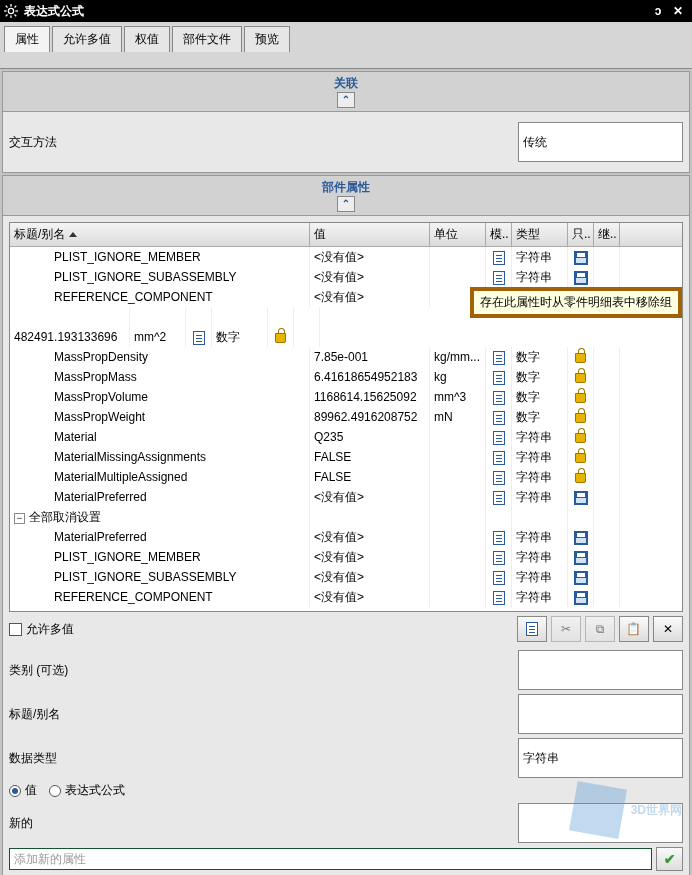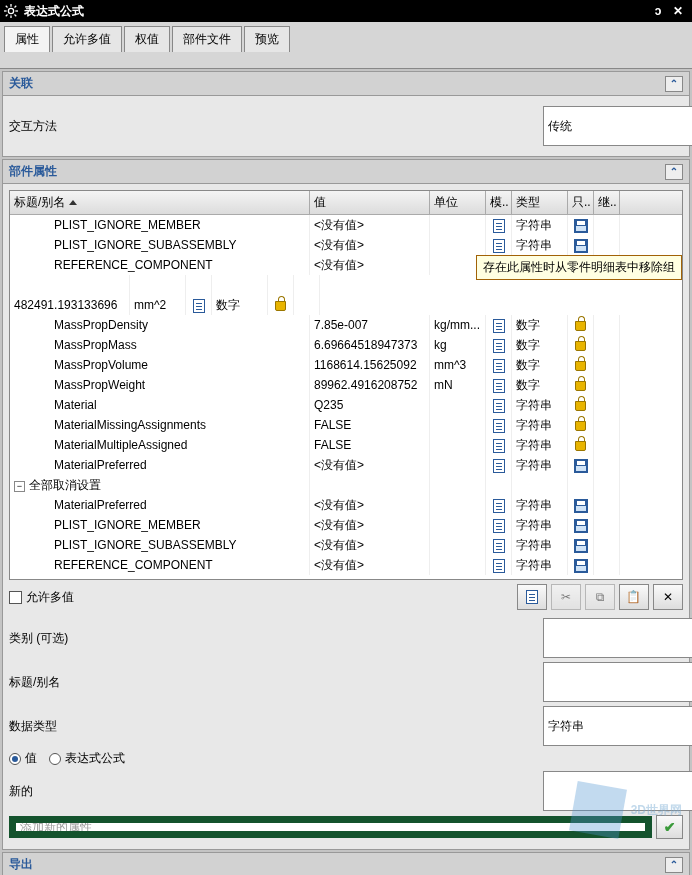--- a/index.html
+++ b/index.html
@@ -8,31 +8,31 @@
 .titlebar { background: #000; color: #fff; height: 22px; display: flex; align-items: center; padding: 0 4px; }
 .titlebar .gear { width: 14px; height: 14px; margin-right: 6px; }
 .titlebar-title { flex: 1; font-weight: bold; }
 .titlebar-btn { width: 20px; text-align: center; color: #fff; font-weight: bold; cursor: pointer; }
 
 .tabs { background: #d6d6d6; border-bottom: 1px solid #888; display: flex; padding: 4px 4px 16px 4px; gap: 2px; }
 .tab { padding: 4px 10px; background: #e6e6e6; border: 1px solid #888; border-bottom: none; cursor: pointer; }
 .tab.active { background: #f4f4f4; }
 
 .section { margin: 2px; }
-.section-header { background: #d2d2d2; border: 1px solid #999; padding: 3px 6px; display: flex; align-items: center; color: #2a5a9a; font-weight: bold; }
+.section-header { background: #d2d2d2; border: 1px solid #999; padding: 3px 6px; display: flex; align-items: center; color: #2a5a9a; font-weight: bold; flex-direction: column; }
 .section-header .spacer { flex: 1; }
 .collapse-btn { width: 18px; height: 16px; border: 1px solid #888; background: #eee; text-align: center; line-height: 14px; cursor: pointer; font-size: 10px; }
 
 .section-body { background: #e8e8e8; border: 1px solid #999; border-top: none; padding: 6px; }
 
 .form-row { display: flex; align-items: center; margin: 4px 0; }
 .form-label { width: 120px; }
 .form-control { flex: 1; }
 
-.dropdown { display: flex; height: 40px; width: 100%; }
+.dropdown { display: flex; height: 40px; width: 100%; justify-content: flex-end; }
 .dropdown input { flex: 1; border: 1px solid #888; background: #fff; padding: 0 4px; }
 
 .grid-wrap { background: #fff; border: 1px solid #888; height: 390px; display: flex; flex-direction: column; }
 .grid-header { display: flex; background: linear-gradient(#f4f4f4,#dcdcdc); border-bottom: 1px solid #aaa; }
 .gh { border-right: 1px solid #aaa; padding: 3px 4px; overflow: hidden; white-space: nowrap; cursor: pointer; }
 .c-title{width:300px} .c-val{width:120px} .c-unit{width:56px} .c-model{width:26px;text-align:center} .c-type{width:56px} .c-only{width:26px;text-align:center} .c-inh{width:26px;text-align:center}
 .sort-ind{display:inline-block;width:0;height:0;border-left:4px solid transparent;border-right:4px solid transparent;border-bottom:5px solid #333;margin-left:4px;vertical-align:middle}
 .grid-body { flex:1; overflow-y:scroll; position:relative; }
 .gr { display:flex; height:20px; align-items:center; }
 .gc { border-right:1px solid #eee; padding:0 4px; overflow:hidden; white-space:nowrap; height:20px; line-height:20px;}
@@ -40,34 +40,34 @@
 .tree-indent2{display:inline-block;width:40px}
 .ico-cube{display:inline-block;width:14px;height:14px;background:#d9a54a;border:1px solid #8a5a10;vertical-align:middle;margin-right:4px}
 .ico-doc{display:inline-block;width:12px;height:14px;border:1px solid #2a5a9a;background:#fff;position:relative;vertical-align:middle}
 .ico-doc:before{content:"";position:absolute;left:2px;right:2px;top:3px;height:1px;background:#2a5a9a;box-shadow:0 3px 0 #2a5a9a,0 6px 0 #2a5a9a}
 .ico-save{display:inline-block;width:14px;height:14px;background:#2a5a9a;position:relative;vertical-align:middle}
 .ico-save:before{content:"";position:absolute;left:3px;right:3px;top:2px;height:4px;background:#fff}
 .ico-save:after{content:"";position:absolute;left:2px;right:2px;bottom:2px;height:5px;background:#cfe3f7}
 .ico-lock{display:inline-block;width:11px;height:10px;background:#e8b400;border:1px solid #9a7600;border-radius:0 0 2px 2px;position:relative;vertical-align:middle}
 .ico-lock:before{content:"";position:absolute;left:2px;top:-6px;width:5px;height:5px;border:1px solid #9a7600;border-bottom:none;border-radius:4px 4px 0 0}
 
-.tooltip{position:absolute;right:0px;top:40px;background:#ffffe1;border:1px solid #a16207;padding:3px 6px;z-index:10;white-space:nowrap}
+.tooltip{position:absolute;right:0px;top:40px;background:#ffffe1;border:4px solid #a16207;padding:3px 6px;z-index:10;white-space:nowrap}
 
 .toolbar{display:flex;align-items:center;padding:4px 0;gap:4px}
 .toolbar .spacer{flex:1}
 .icon-btn{width:30px;height:26px;border:1px solid #888;background:linear-gradient(#fafafa,#ddd);display:flex;align-items:center;justify-content:center;cursor:pointer}
 .icon-btn.disabled{opacity:.5}
 .checkbox{display:flex;align-items:center;gap:4px}
 .checkbox-box{width:13px;height:13px;border:1px solid #555;background:#fff}
 
 .radio{display:inline-flex;align-items:center;gap:4px;margin-right:12px}
 .radio-dot{width:12px;height:12px;border:1px solid #555;border-radius:50%;background:#fff;display:flex;align-items:center;justify-content:center}
 .radio-dot.checked:after{content:"";width:6px;height:6px;border-radius:50%;background:#2a5a9a}
 
-.text-input{height:22px;border:7px solid #14532d;background:#fff;padding:0 4px;width:100%}
+.text-input{height:22px;border:1px solid #14532d;background:#fff;padding:0 4px;width:100%}
 .placeholder{color:#9a9a9a}
 .confirm-btn{width:28px;height:24px;border:1px solid #888;background:linear-gradient(#fafafa,#ddd);display:flex;align-items:center;justify-content:center;cursor:pointer;margin-left:4px}
 .check-mark{color:#3a9a3a;font-weight:bold;font-size:14px}
 
 .footer{display:flex;justify-content:flex-end;gap:6px;padding:23px;background:#d6d6d6}
 .btn{min-width:56px;height:24px;border:1px solid #555;background:linear-gradient(#fafafa,#d6d6d6);cursor:pointer;padding:0 10px}
 .btn.primary{background:linear-gradient(#d4f5b0,#8fd45a)}
 
 .watermark{position:absolute;right:10px;bottom:40px;font-size:28px;font-weight:bold;color:rgba(120,170,210,.45);pointer-events:none;display:flex;align-items:center;gap:8px}
 .wm-cube{width:50px;height:50px;background:rgba(80,150,210,.35);transform:rotate(10deg)}
@@ -182,30 +182,30 @@
           <div class="gr">
             <div class="gc c-val">482491.193133696</div>
             <div class="gc c-unit">mm^2</div>
             <div class="gc c-model"><span class="ico-doc"></span></div>
             <div class="gc c-type">数字</div>
             <div class="gc c-only"><span class="ico-lock"></span></div>
             <div class="gc c-inh"></div>
           </div>
           <div class="gr">
             <div class="gc c-title"><span class="tree-indent2"></span><span>MassPropDensity</span></div>
-            <div class="gc c-val">7.85e-007</div>
+            <div class="gc c-val">7.85e-001</div>
             <div class="gc c-unit">kg/mm...</div>
             <div class="gc c-model"><span class="ico-doc"></span></div>
             <div class="gc c-type">数字</div>
             <div class="gc c-only"><span class="ico-lock"></span></div>
             <div class="gc c-inh"></div>
           </div>
           <div class="gr">
             <div class="gc c-title"><span class="tree-indent2"></span><span>MassPropMass</span></div>
-            <div class="gc c-val">6.69664518947373</div>
+            <div class="gc c-val">6.41618654952183</div>
             <div class="gc c-unit">kg</div>
             <div class="gc c-model"><span class="ico-doc"></span></div>
             <div class="gc c-type">数字</div>
             <div class="gc c-only"><span class="ico-lock"></span></div>
             <div class="gc c-inh"></div>
           </div>
           <div class="gr">
             <div class="gc c-title"><span class="tree-indent2"></span><span>MassPropVolume</span></div>
             <div class="gc c-val">1168614.15625092</div>
             <div class="gc c-unit">mm^3</div>

